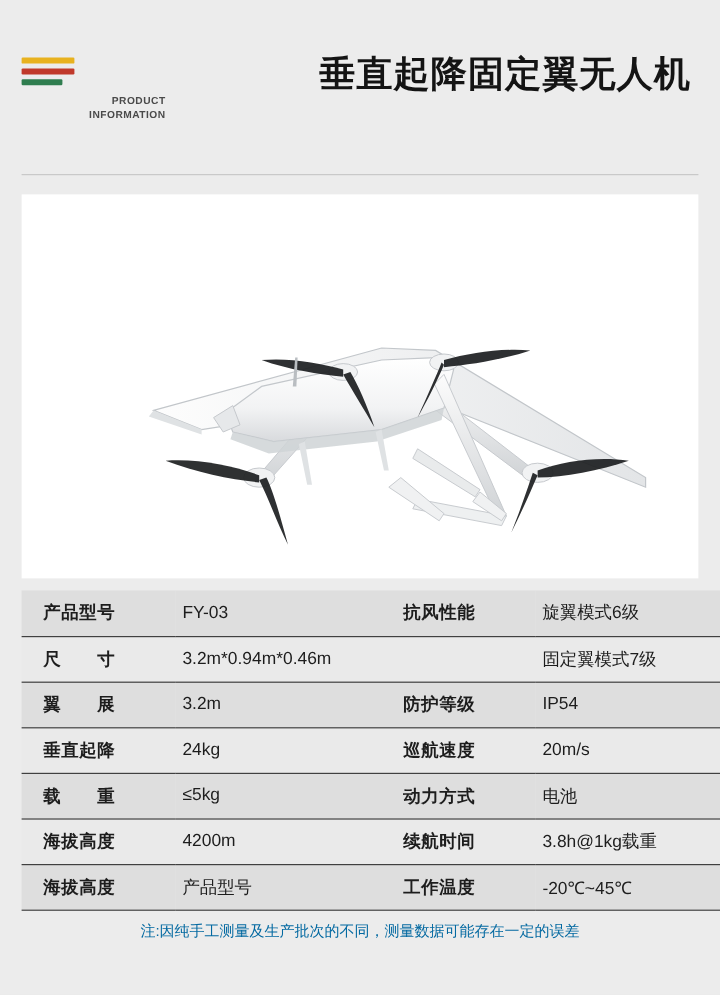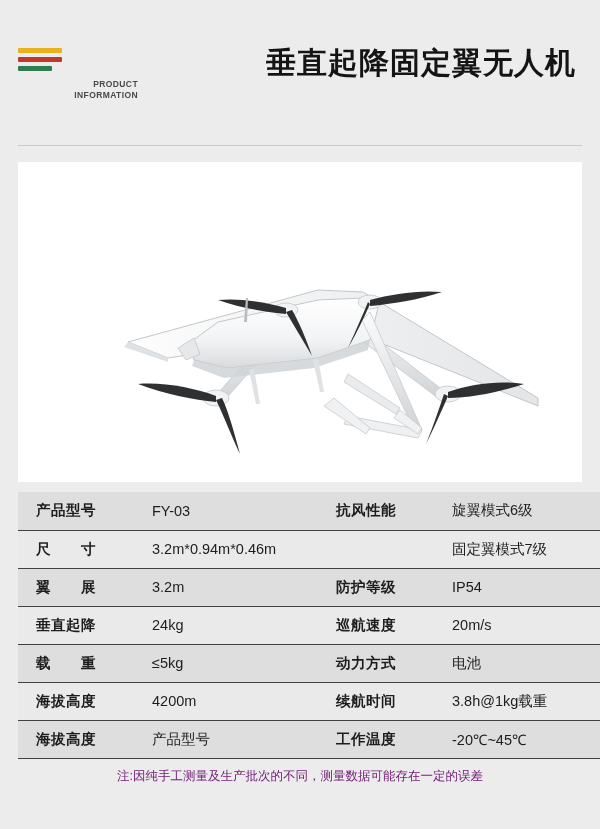--- a/index.html
+++ b/index.html
@@ -120,21 +120,21 @@
   td.k1 { width: 104px; padding-left: 18px; }
   td.v1 { width: 172px; }
   td.k2 { width: 104px; }
   td.v2 { width: 160px; }
 
   
   .footnote {
     margin: 9px 0 0 0;
     text-align: center;
     font-size: 12.5px;
-    color: #701a75;
+    color: #0369a1;
   }
 </style>
 </head>
 <body>
 
 <div class="page">
 
   <div class="header">
     <div class="logo-block">
       <div class="logo-bars">

